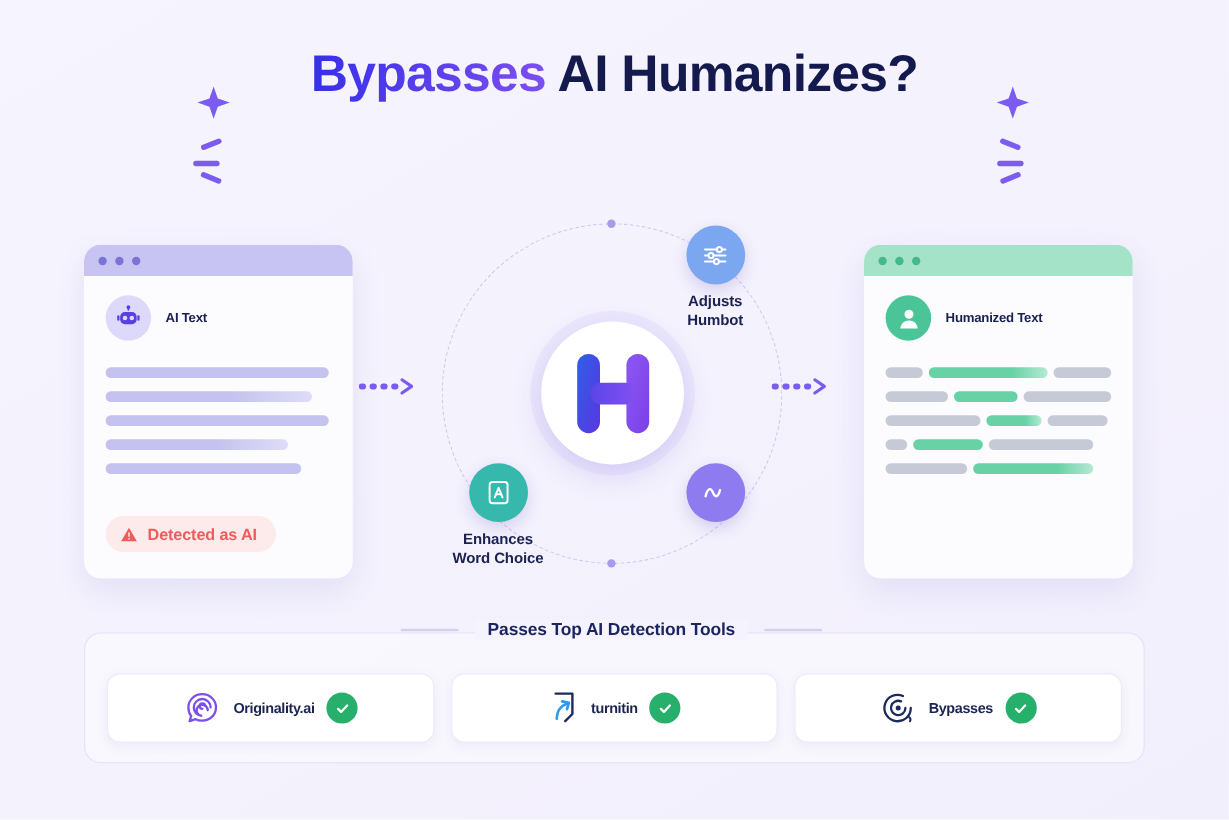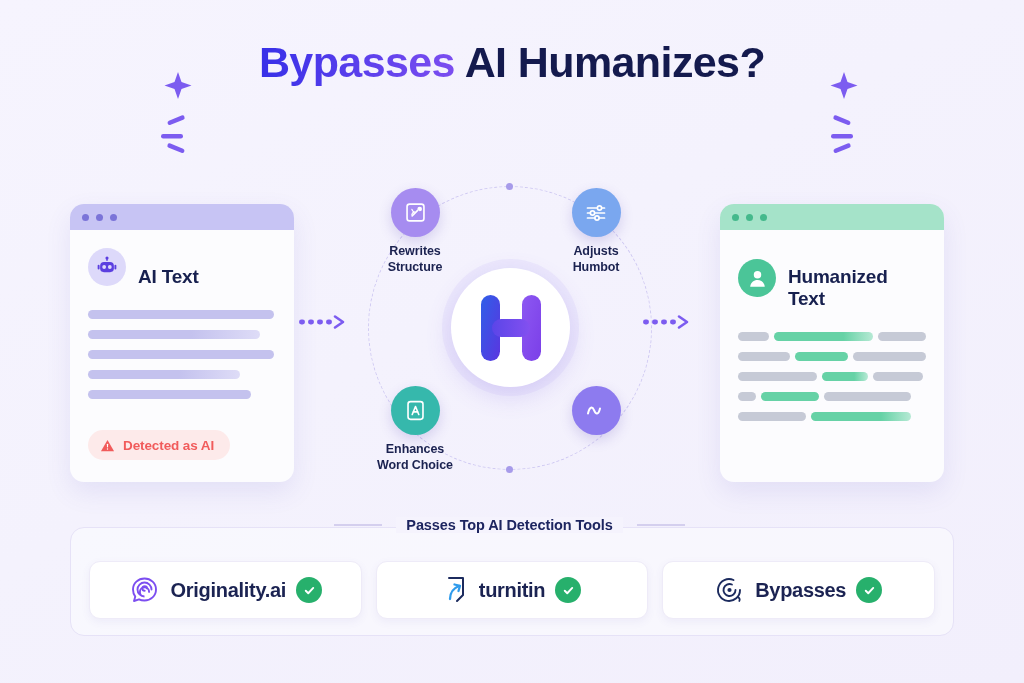--- a/index.html
+++ b/index.html
@@ -69,25 +69,24 @@
   .panel-head { display: flex; align-items: center; gap: 12px; }
   .head-icon {
     width: 38px; height: 38px;
     border-radius: 50%;
     display: flex; align-items: center; justify-content: center;
     flex: 0 0 auto;
   }
   .panel.left  .head-icon { background: #ddd9fa; }
   .panel.right .head-icon { background: #4bc598; }
   .head-title {
-    font-size: 19px;
+    font-size: 11px;
     font-weight: 700;
     color: #17204f;
     letter-spacing: -0.2px;
-    margin-top: 20px;
   }
 
   .lines { margin-top: 22px; display: flex; flex-direction: column; gap: 11px; }
   .line-row { display: flex; gap: 5px; height: 9px; }
   .seg { height: 9px; border-radius: 5px; }
   .seg.grey  { background: #c6cad6; }
   .seg.lav   { background: #c4c2ee; }
   .seg.lavf  { background: linear-gradient(90deg, #c4c2ee 60%, #dedcf7 100%); }
   .seg.green { background: #66d2a6; }
   .seg.greenf{ background: linear-gradient(90deg, #66d2a6 70%, #b6e9d4 100%); }
@@ -205,21 +204,21 @@
     background: #ffffff;
     border: 1px solid #eeebf8;
     box-shadow: 0 3px 9px rgba(98, 84, 180, 0.07);
     display: flex;
     align-items: center;
     justify-content: center;
     gap: 10px;
     padding: 0 10px;
   }
   .tool-name {
-    font-size: 20px;
+    font-size: 12px;
     font-weight: 700;
     color: #1b2352;
     letter-spacing: -0.3px;
     white-space: nowrap;
   }
   .check {
     width: 26px; height: 26px;
     border-radius: 50%;
     background: #27b06c;
     display: flex; align-items: center; justify-content: center;
@@ -365,34 +364,20 @@
           <stop offset="0%" stop-color="#5b45e8"></stop>
           <stop offset="100%" stop-color="#8350f0"></stop>
         </linearGradient>
       </defs>
       <rect x="3" y="3" width="19" height="66" rx="9.5" fill="url(#hgradL)"></rect>
       <rect x="44" y="3" width="19" height="66" rx="9.5" fill="url(#hgradR)"></rect>
       <rect x="14" y="27" width="38" height="18" rx="9" fill="url(#hgradM)"></rect>
     </svg>
   </div>
 
-  <div class="node n1">
-    <div class="node-circle c-purple-l">
-      <svg width="23" height="23" viewBox="0 0 24 24" fill="none" stroke="#ffffff" stroke-width="1.7">
-        <rect x="3.2" y="3.2" width="17.6" height="17.6" rx="2.6"></rect>
-        <path d="M8.5 15.5 L14.5 9.5" stroke-linecap="round"></path>
-        <path d="M14 8.4 a2.4 2.4 0 1 1 2.3 2.3 Z" fill="#ffffff" stroke="none"></path>
-        <path d="M8.2 8.6 l0.9 1.9 1.9 0.9 -1.9 0.9 -0.9 1.9" stroke-width="1.2" stroke-linecap="round" stroke-linejoin="round"></path>
-      </svg>
-    </div>
-    <div class="node-label">
-      <span>Rewrites</span><br>
-      <span>Structure</span>
-    </div>
-  </div>
 
   <div class="node n2">
     <div class="node-circle c-blue">
       <svg width="24" height="24" viewBox="0 0 24 24" stroke="#ffffff" stroke-width="1.7" fill="none" stroke-linecap="round">
         <path d="M3.5 7 H20.5"></path>
         <path d="M3.5 12 H20.5"></path>
         <path d="M3.5 17 H20.5"></path>
         <circle cx="15.5" cy="7" r="2.1" fill="#7aa7ef"></circle>
         <circle cx="8.5" cy="12" r="2.1" fill="#7aa7ef"></circle>
         <circle cx="13" cy="17" r="2.1" fill="#7aa7ef"></circle>

